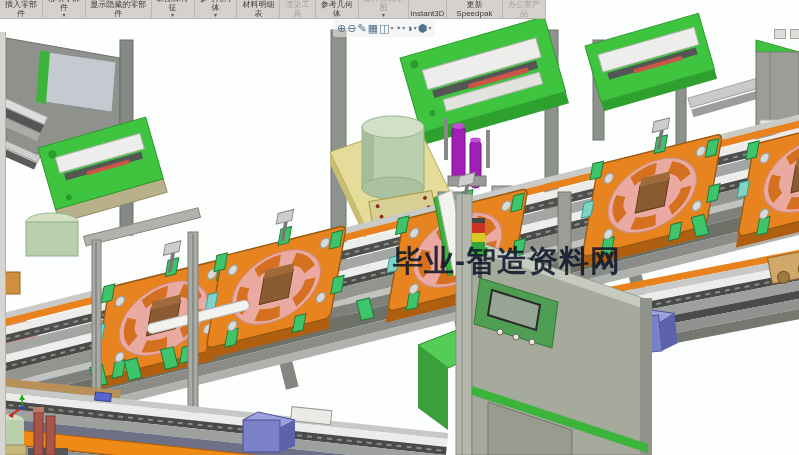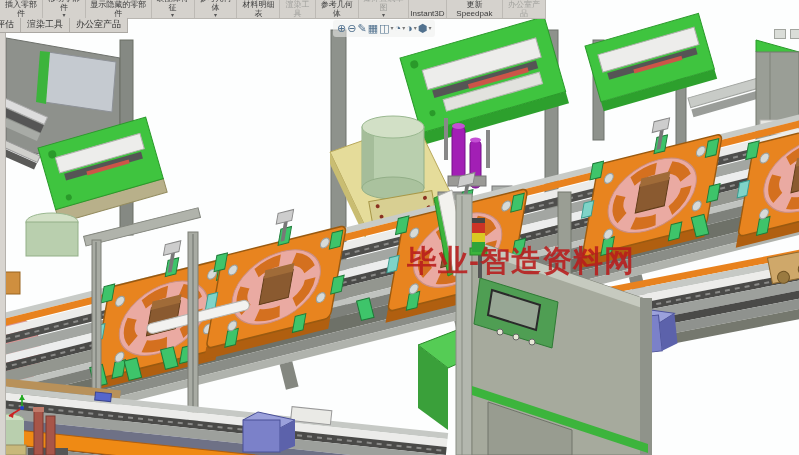--- a/index.html
+++ b/index.html
@@ -25,21 +25,21 @@
   
   .headsup{position:absolute;left:333px;top:20px;height:17px;display:flex;align-items:center;gap:1px;
            padding:0 4px;background:rgba(238,239,236,0.55);border-radius:3px;z-index:25;}
   .hu-icon{font-size:11px;line-height:11px;color:#51718e;display:flex;align-items:center;cursor:default;}
   .hu-icon .caret{font-size:6px;color:#777;margin-left:1px;}
   
   .mini-icons{position:absolute;left:774px;top:29px;display:flex;gap:4px;z-index:25;}
   .mini-icons span{width:10px;height:8px;background:#daddd8;border:1px solid #a2a59f;display:block;}
   
   .watermark{position:absolute;left:393px;top:241px;z-index:40;font-size:30px;font-weight:bold;
-             color:#b91c1c;opacity:0.88;letter-spacing:1px;white-space:nowrap;pointer-events:none;margin-left:14px;}
+             color:#0f172a;opacity:0.88;letter-spacing:1px;white-space:nowrap;pointer-events:none;}
   
   svg.viewport{position:absolute;left:0;top:0;z-index:1;}
 </style>
 </head>
 <body>
 
 <div class="app">
 
   <svg class="viewport" width="799" height="455" viewBox="0 0 799 455">
     <defs>
@@ -348,25 +348,20 @@
       <div class="cmd-btn">
         <span class="lbl">Instant3D</span>
       </div>
       <div class="cmd-btn">
         <span class="lbl">更新 Speedpak</span>
       </div>
       <div class="cmd-btn disabled">
         <span class="lbl">办公室产品</span>
       </div>
     </div>
-  <div class="tabbar" id="tabs">
-      <div class="tab cut">评估</div>
-      <div class="tab">渲染工具</div>
-      <div class="tab">办公室产品</div>
-    </div>
   <div class="edge"></div>
   <div class="headsup" id="headsup">
       <span class="hu-icon">
         <span>⊕</span>
       </span>
       <span class="hu-icon">
         <span>⊖</span>
       </span>
       <span class="hu-icon">
         <span>✎</span>

